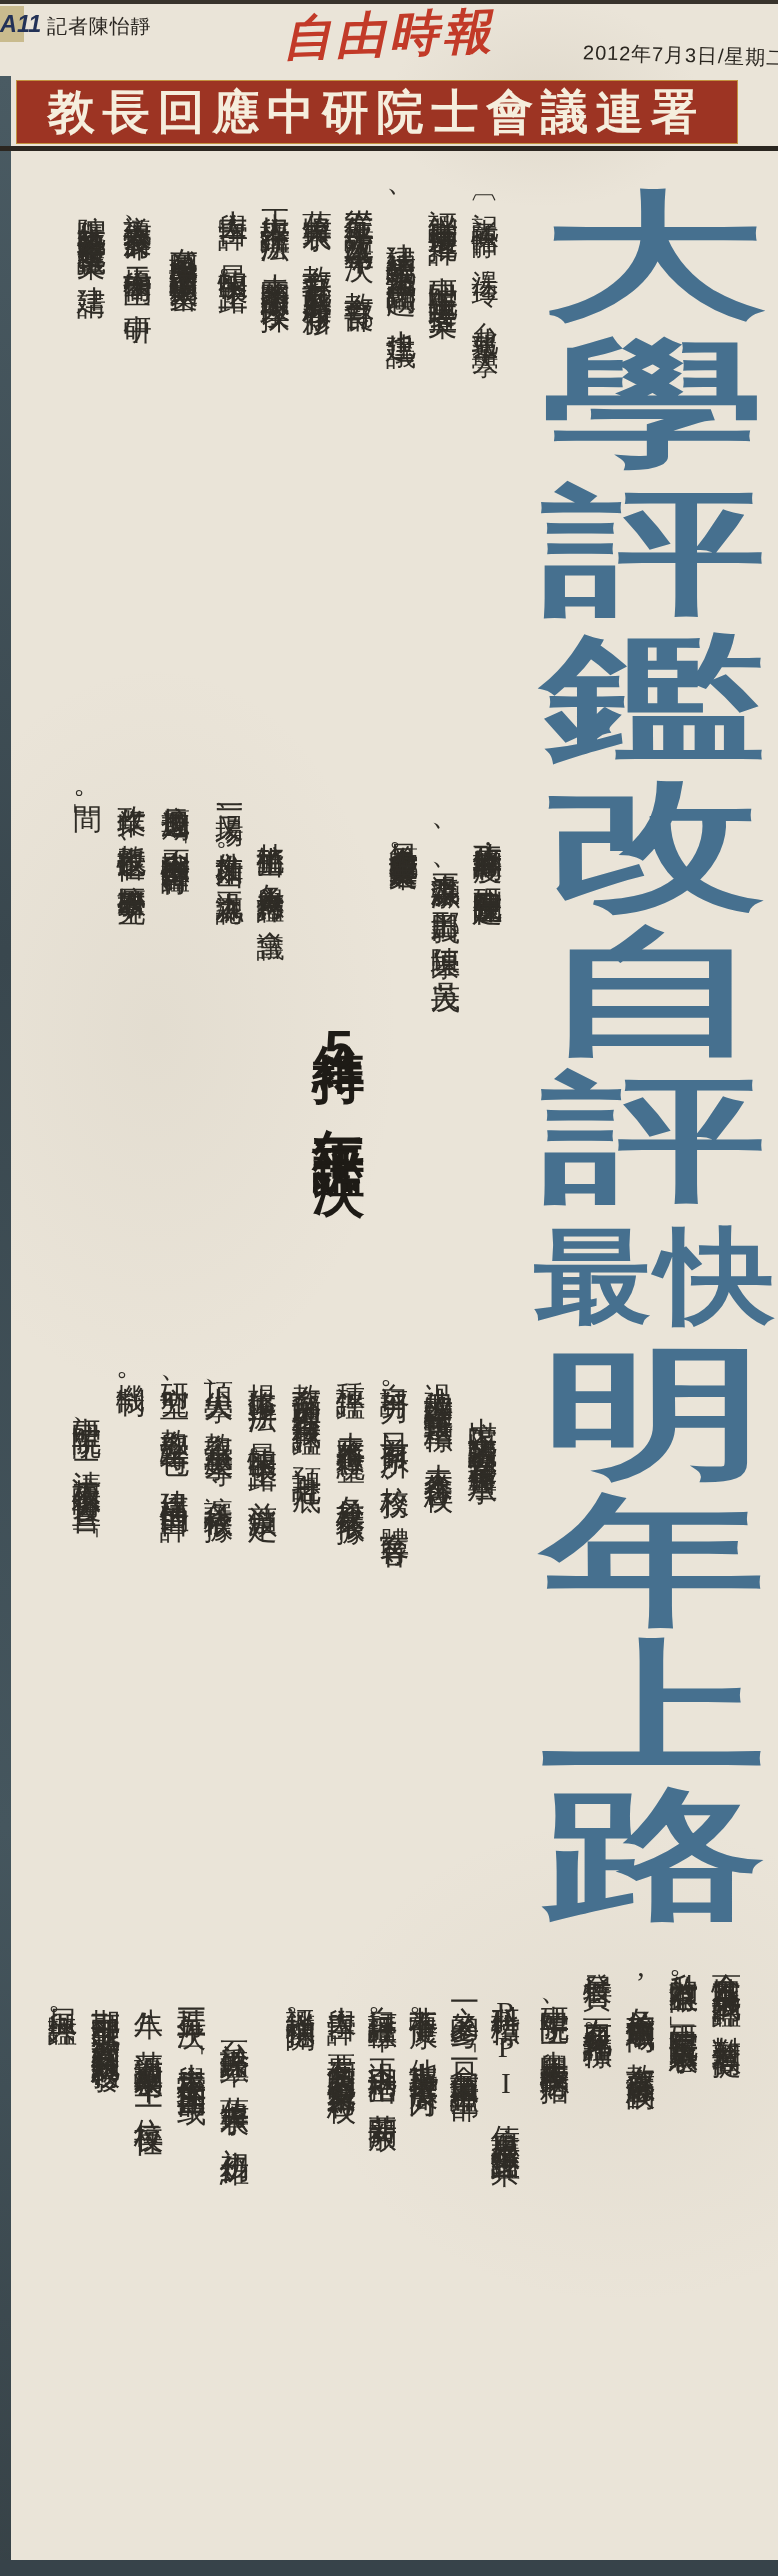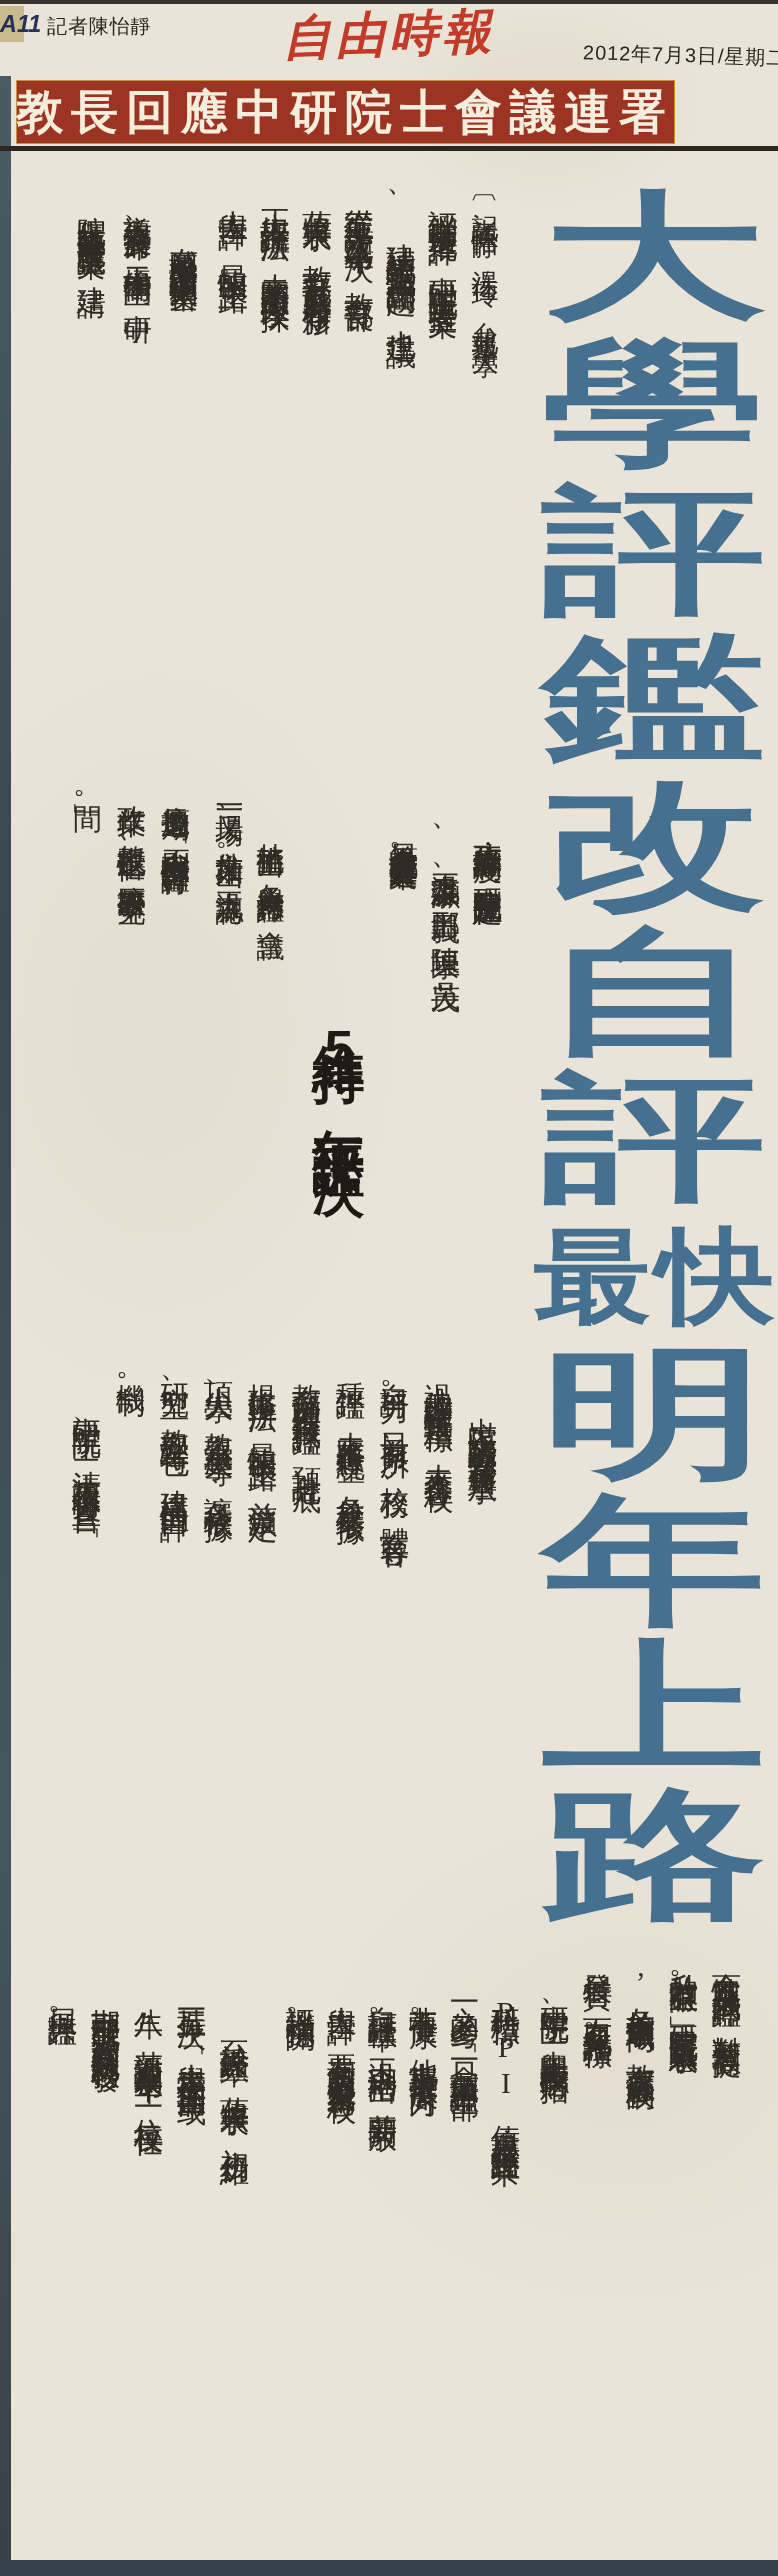--- a/index.html
+++ b/index.html
@@ -23,21 +23,21 @@
   .page-tag{position:absolute;left:0;top:6px;width:24px;height:36px;background:var(--tag-bg);
       color:var(--tag-text);font:700 23.4px/36px "Liberation Sans","DejaVu Sans",sans-serif;
       font-style:italic;text-align:right;}
   .section-label{position:absolute;left:47px;top:13px;font:400 20px "Liberation Sans","DejaVu Sans",sans-serif;color:#2b2722;letter-spacing:0.9px;}
   .masthead{position:absolute;left:50%;top:1.7px;transform:translateX(-50%) rotate(-2deg);
       font-size:49px;font-weight:900;font-style:italic;color:var(--masthead-red);letter-spacing:4.3px;white-space:nowrap;}
   .date-label{position:absolute;right:-8.7px;top:42px;font:400 20px "Liberation Sans","DejaVu Sans",sans-serif;
       color:#2a2620;transform:rotate(1.6deg);white-space:nowrap;letter-spacing:0.9px;}
 
   
-  .banner{position:absolute;left:15.6px;top:80px;width:659px;height:64px;background:var(--banner-red);
+  .banner{position:absolute;left:15.6px;top:80px;width:722px;height:64px;background:var(--banner-red);
       border:1.7px solid #c3923f;box-sizing:border-box;display:flex;align-items:center;justify-content:center;}
   .banner h1{margin:0;font-family:"Liberation Sans","DejaVu Sans",sans-serif;font-weight:700;
       font-size:47px;letter-spacing:7.8px;color:var(--banner-text);white-space:nowrap;}
 
   
   .headline{position:absolute;left:531px;top:184px;width:246px;display:flex;flex-direction:column;
       color:var(--headline-blue);font-weight:900;}
   .hl-part span{display:flex;height:147px;align-items:center;justify-content:center;
       font-size:172px;transform:scale(1.3,.8);}
   .hl-part.hl-part2 span{height:147px;font-size:172px;transform:scale(1.3,.82);}

